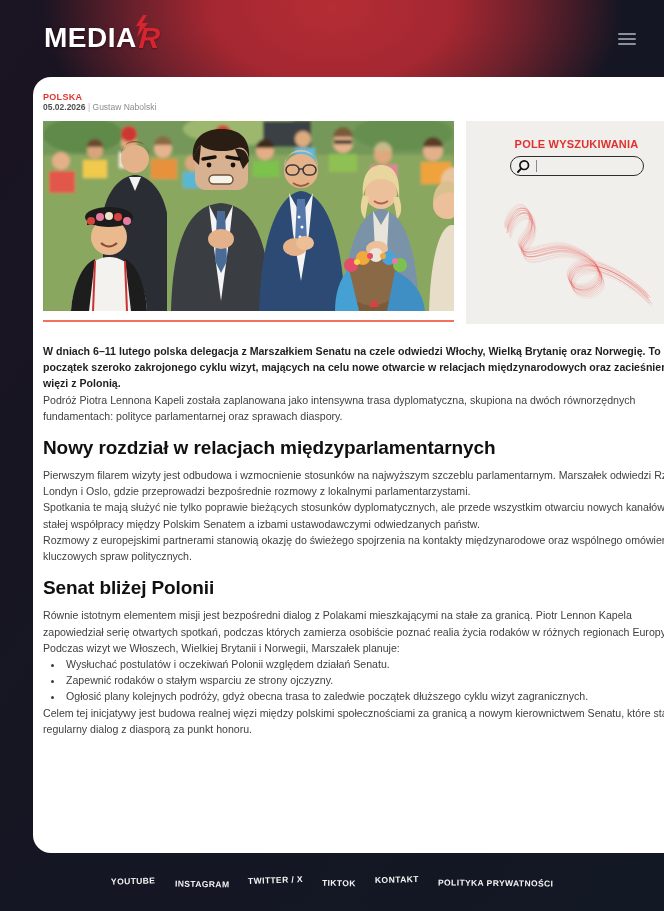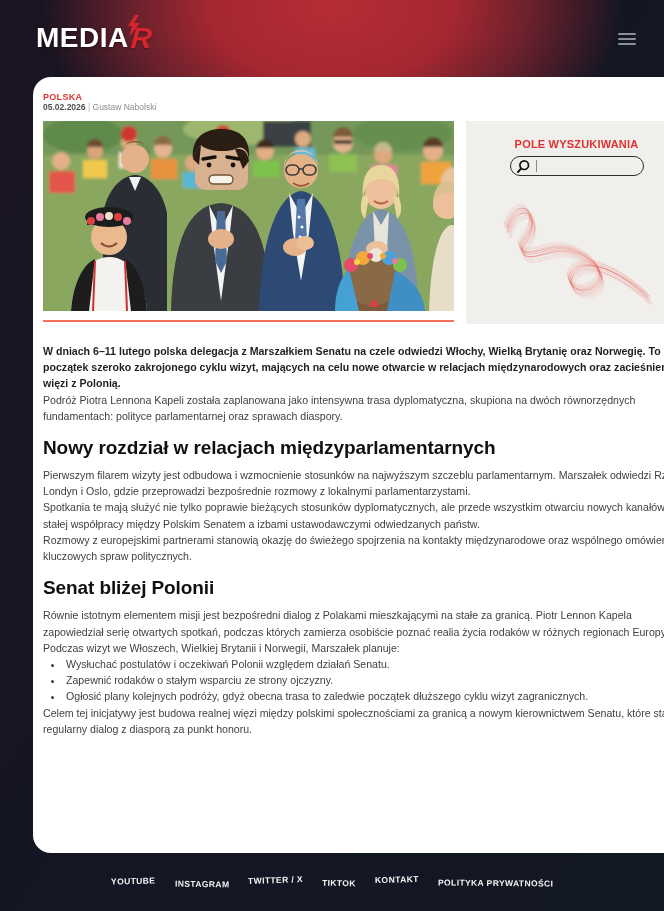--- a/index.html
+++ b/index.html
@@ -7,21 +7,21 @@
   body { font-family:"Liberation Sans","DejaVu Sans",sans-serif; overflow:hidden; }
 
   .page {
     position:relative; width:664px; height:911px;
     background:
       radial-gradient(290px 180px at 332px 8px, #b52d35 0%, #a42731 42%, #6b212c 68%, rgba(26,19,30,0) 100%),
       linear-gradient(125deg, #1b1422 0%, #151623 50%, #121824 100%);
   }
 
   
-  .site-header { position:absolute; top:0; left:0; right:0; height:77px;
+  .site-header { position:absolute; top:0; left:8px; right:0; height:77px;
     display:flex; align-items:center; justify-content:space-between; padding:0 28px 0 36px; }
   .logo { display:flex; align-items:flex-start; line-height:1; cursor:pointer; }
   .logo-media { color:#fff; font-size:28px; font-weight:800; letter-spacing:.5px;
     text-shadow:0 1px 3px rgba(0,0,0,.4); }
   .logo-r-wrap { position:relative; margin-left:2px; }
   .logo-bolt { position:absolute; top:-9px; left:-4px; }
   .logo-r { color:#d6252e; font-size:29px; font-weight:800; font-style:italic;
     display:inline-block; transform:skewX(-4deg); text-shadow:0 1px 2px rgba(0,0,0,.35); }
   .hamburger { width:18px; display:flex; flex-direction:column; gap:3px; cursor:pointer; padding:4px 0; }
   .hamburger span { display:block; height:2px; width:18px; background:#8a8f99; border-radius:1px; }

